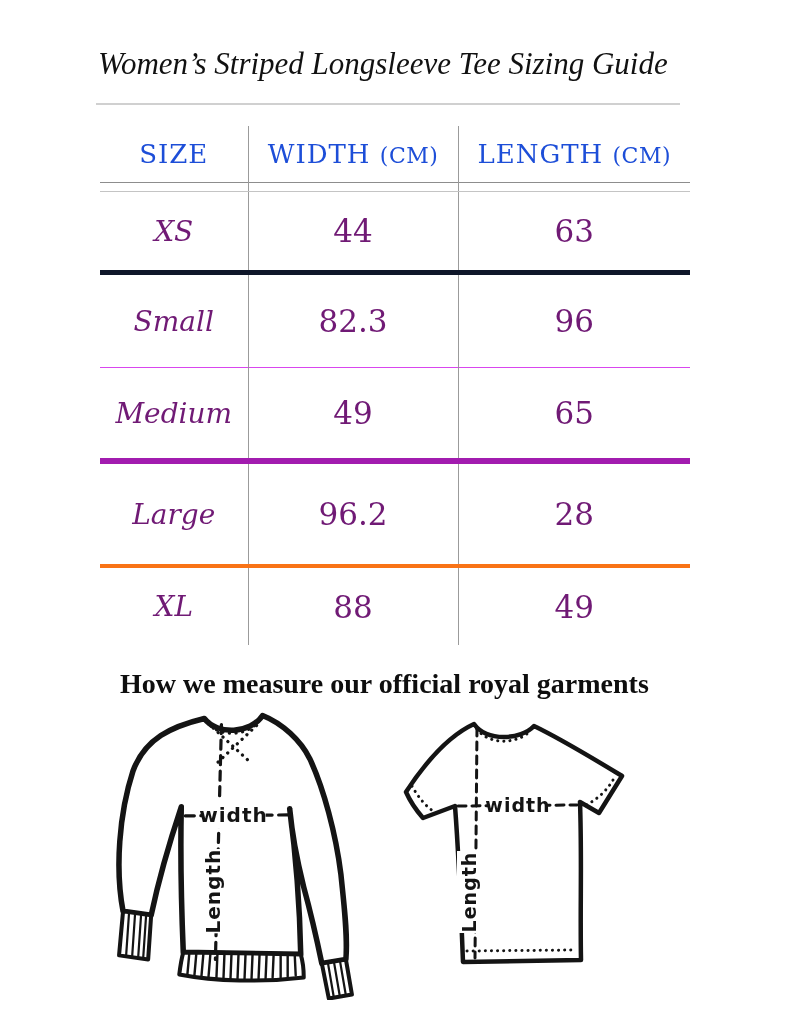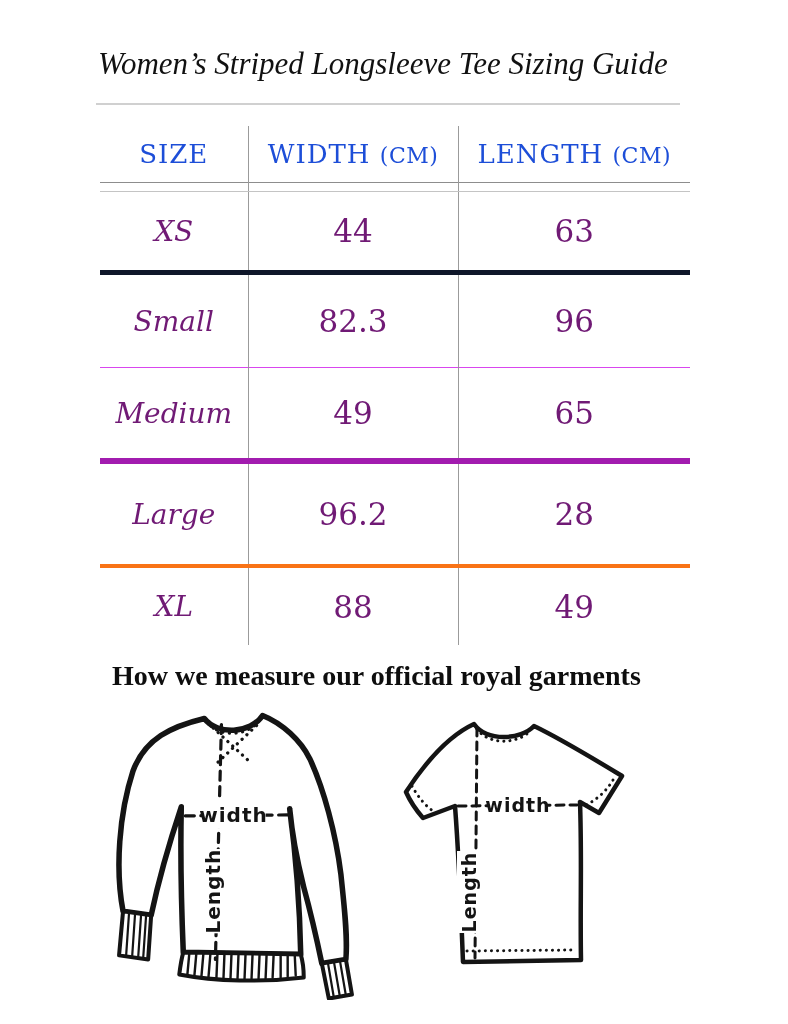--- a/index.html
+++ b/index.html
@@ -27,21 +27,21 @@
   tr.hdr-spacer td { height:8px; border-top:1.5px solid #8d8d8d; border-bottom:1px solid #c4c4c4; }
   .size-table tbody td { font-size:31px; color:#701a75; }
   .size-table td.size-cell { font-style:italic; font-size:28px; }
   tr.r1 td { height:78px; }
   tr.r2 td { height:92px; border-top:5px solid #0f172a; }
   tr.r3 td { height:90px; border-top:1px solid #d946ef; }
   tr.r4 td { height:100px; border-top:6px solid #a21caf;margin-top:48px; }
   tr.r5 td { height:77px; border-top:4px solid #f97316; }
 
   .section-heading {
-    position:absolute; top:652px; left:104px; margin:8px;
+    position:absolute; top:652px; left:104px; margin:16px;
     font-family:"Liberation Serif",serif; font-weight:bold; font-size:28px; color:#0e0e0e;
     white-space:nowrap;
   }
   .illo { position:absolute; }
   .illo-sweater { left:107px; top:708px; width:266px; height:292px; }
   .illo-tee { left:403px; top:718px; width:230px; height:262px; }
   svg .ink { stroke:#141414; fill:none; stroke-linecap:round; stroke-linejoin:round; }
   svg .fillwhite { fill:#ffffff; }
   svg .hand-label {
     font-family:"DejaVu Sans","Liberation Sans",sans-serif; font-weight:bold;

